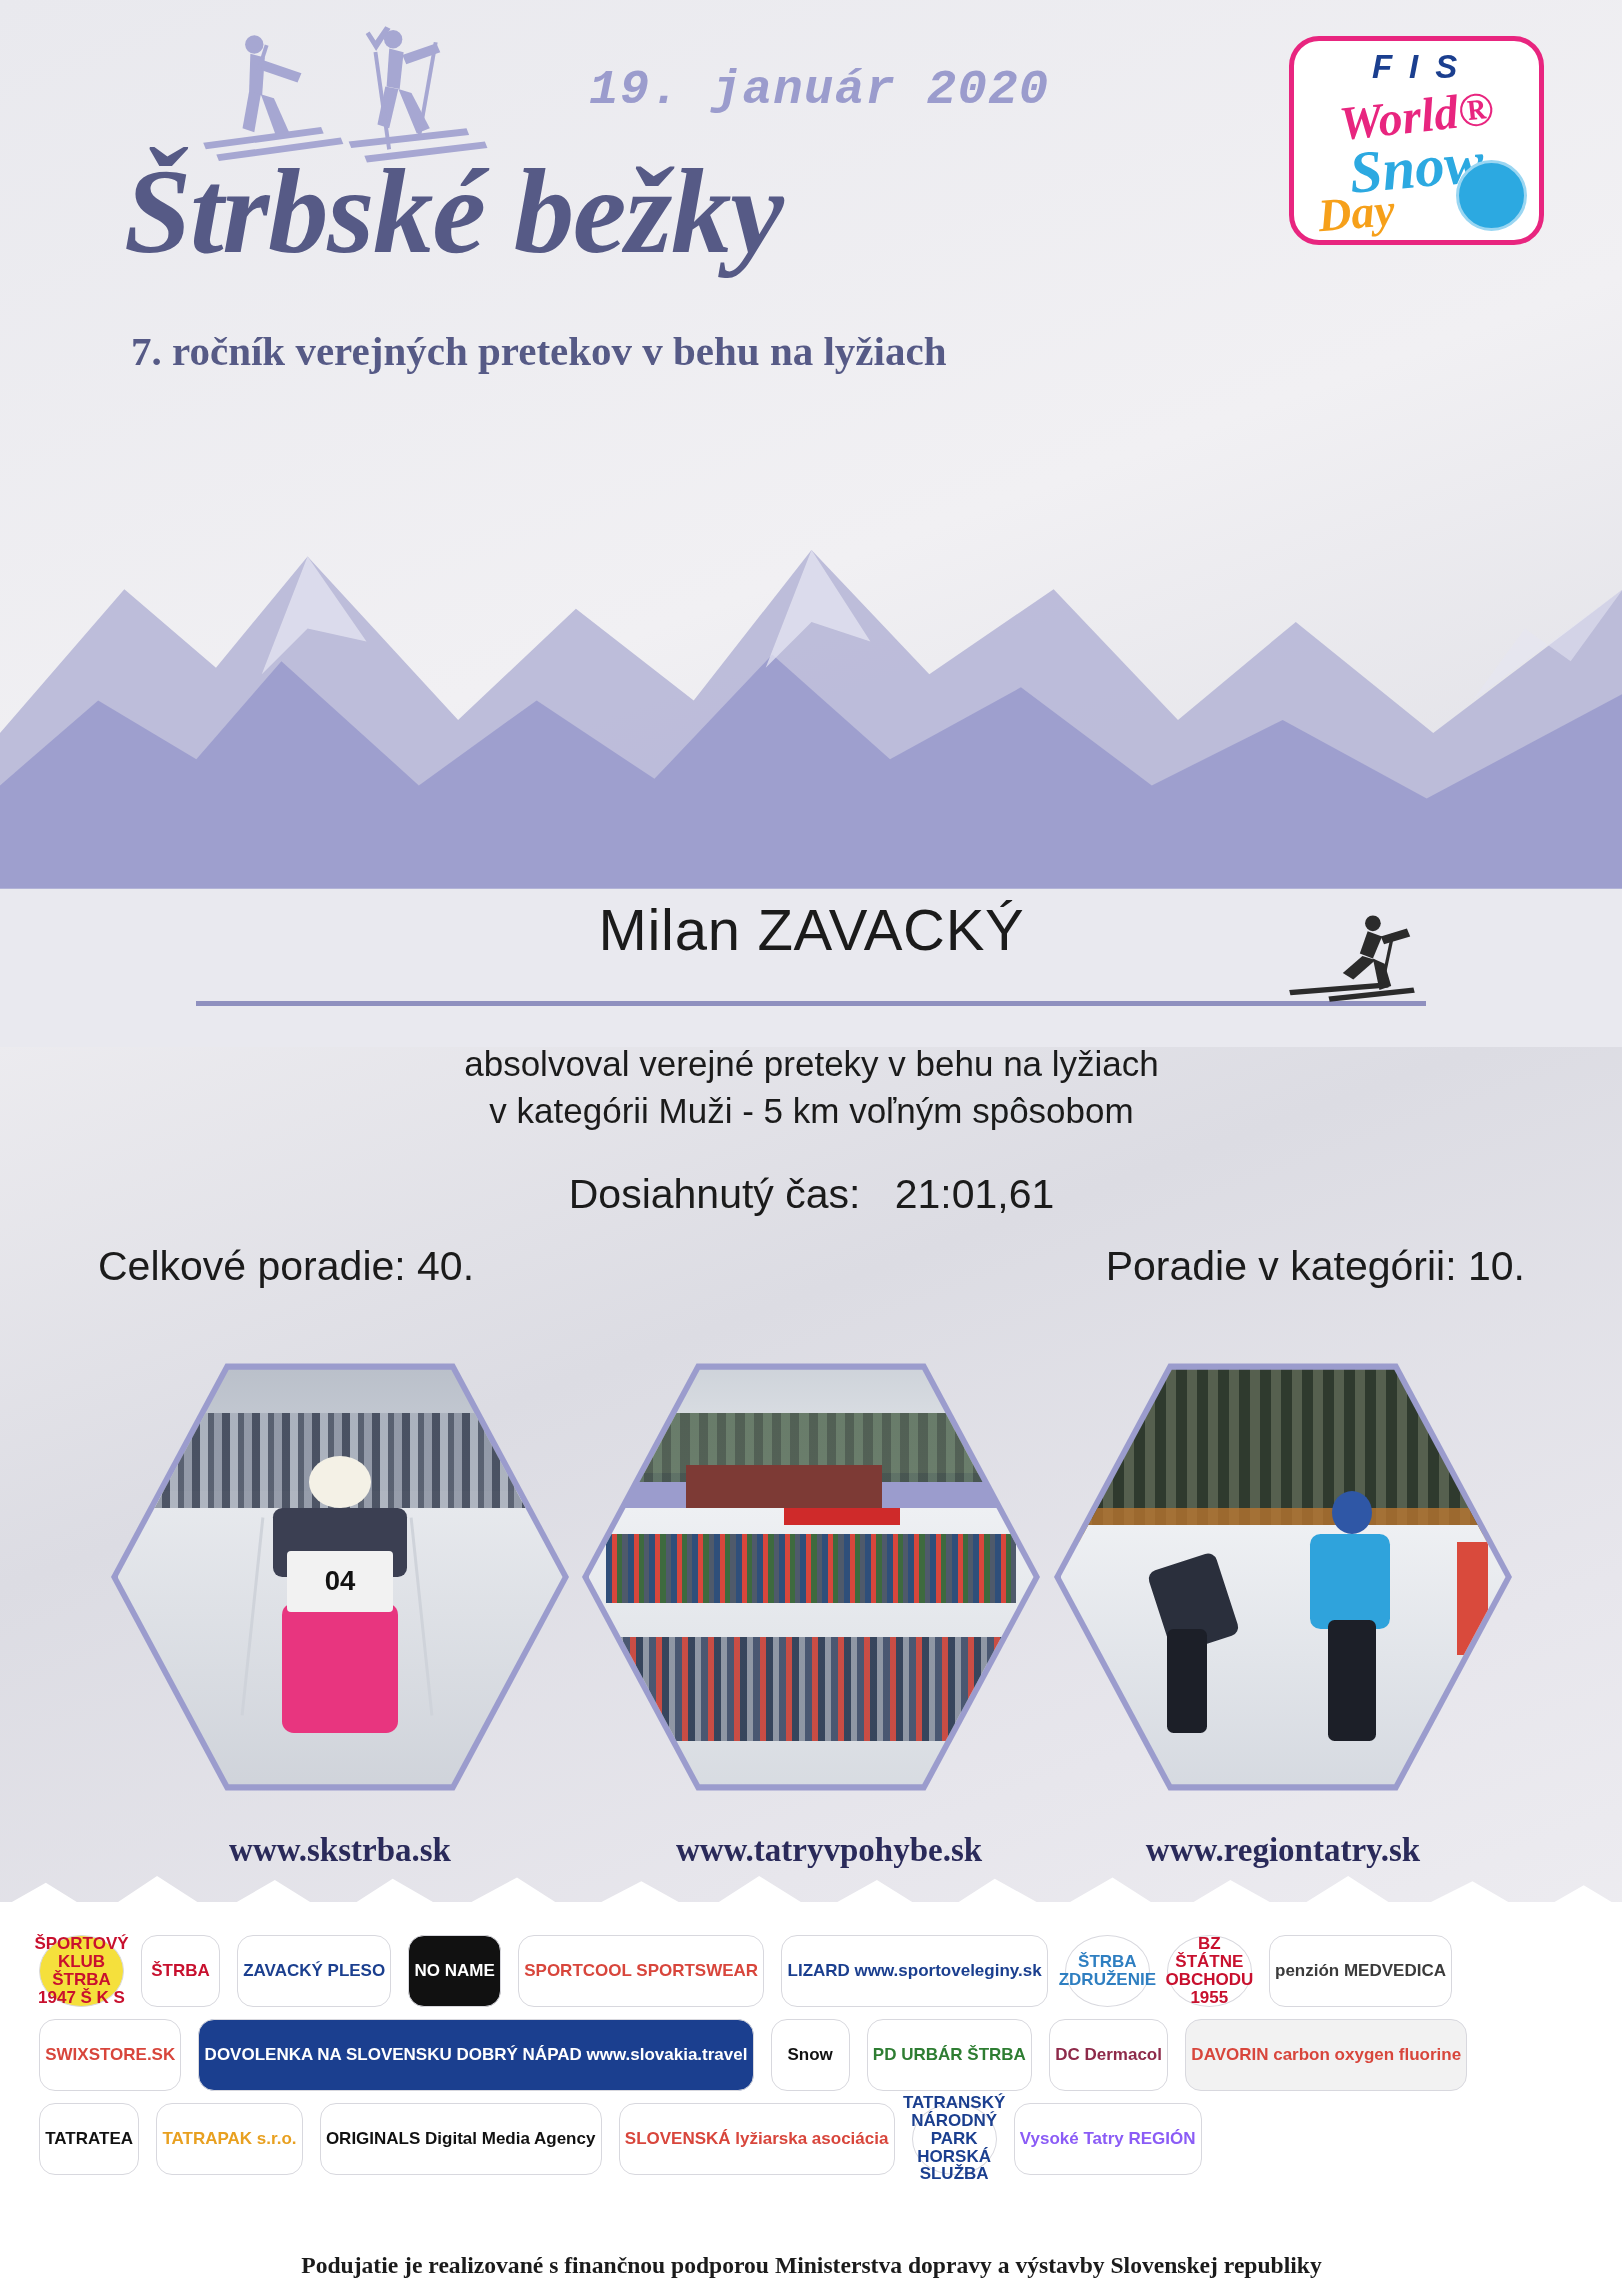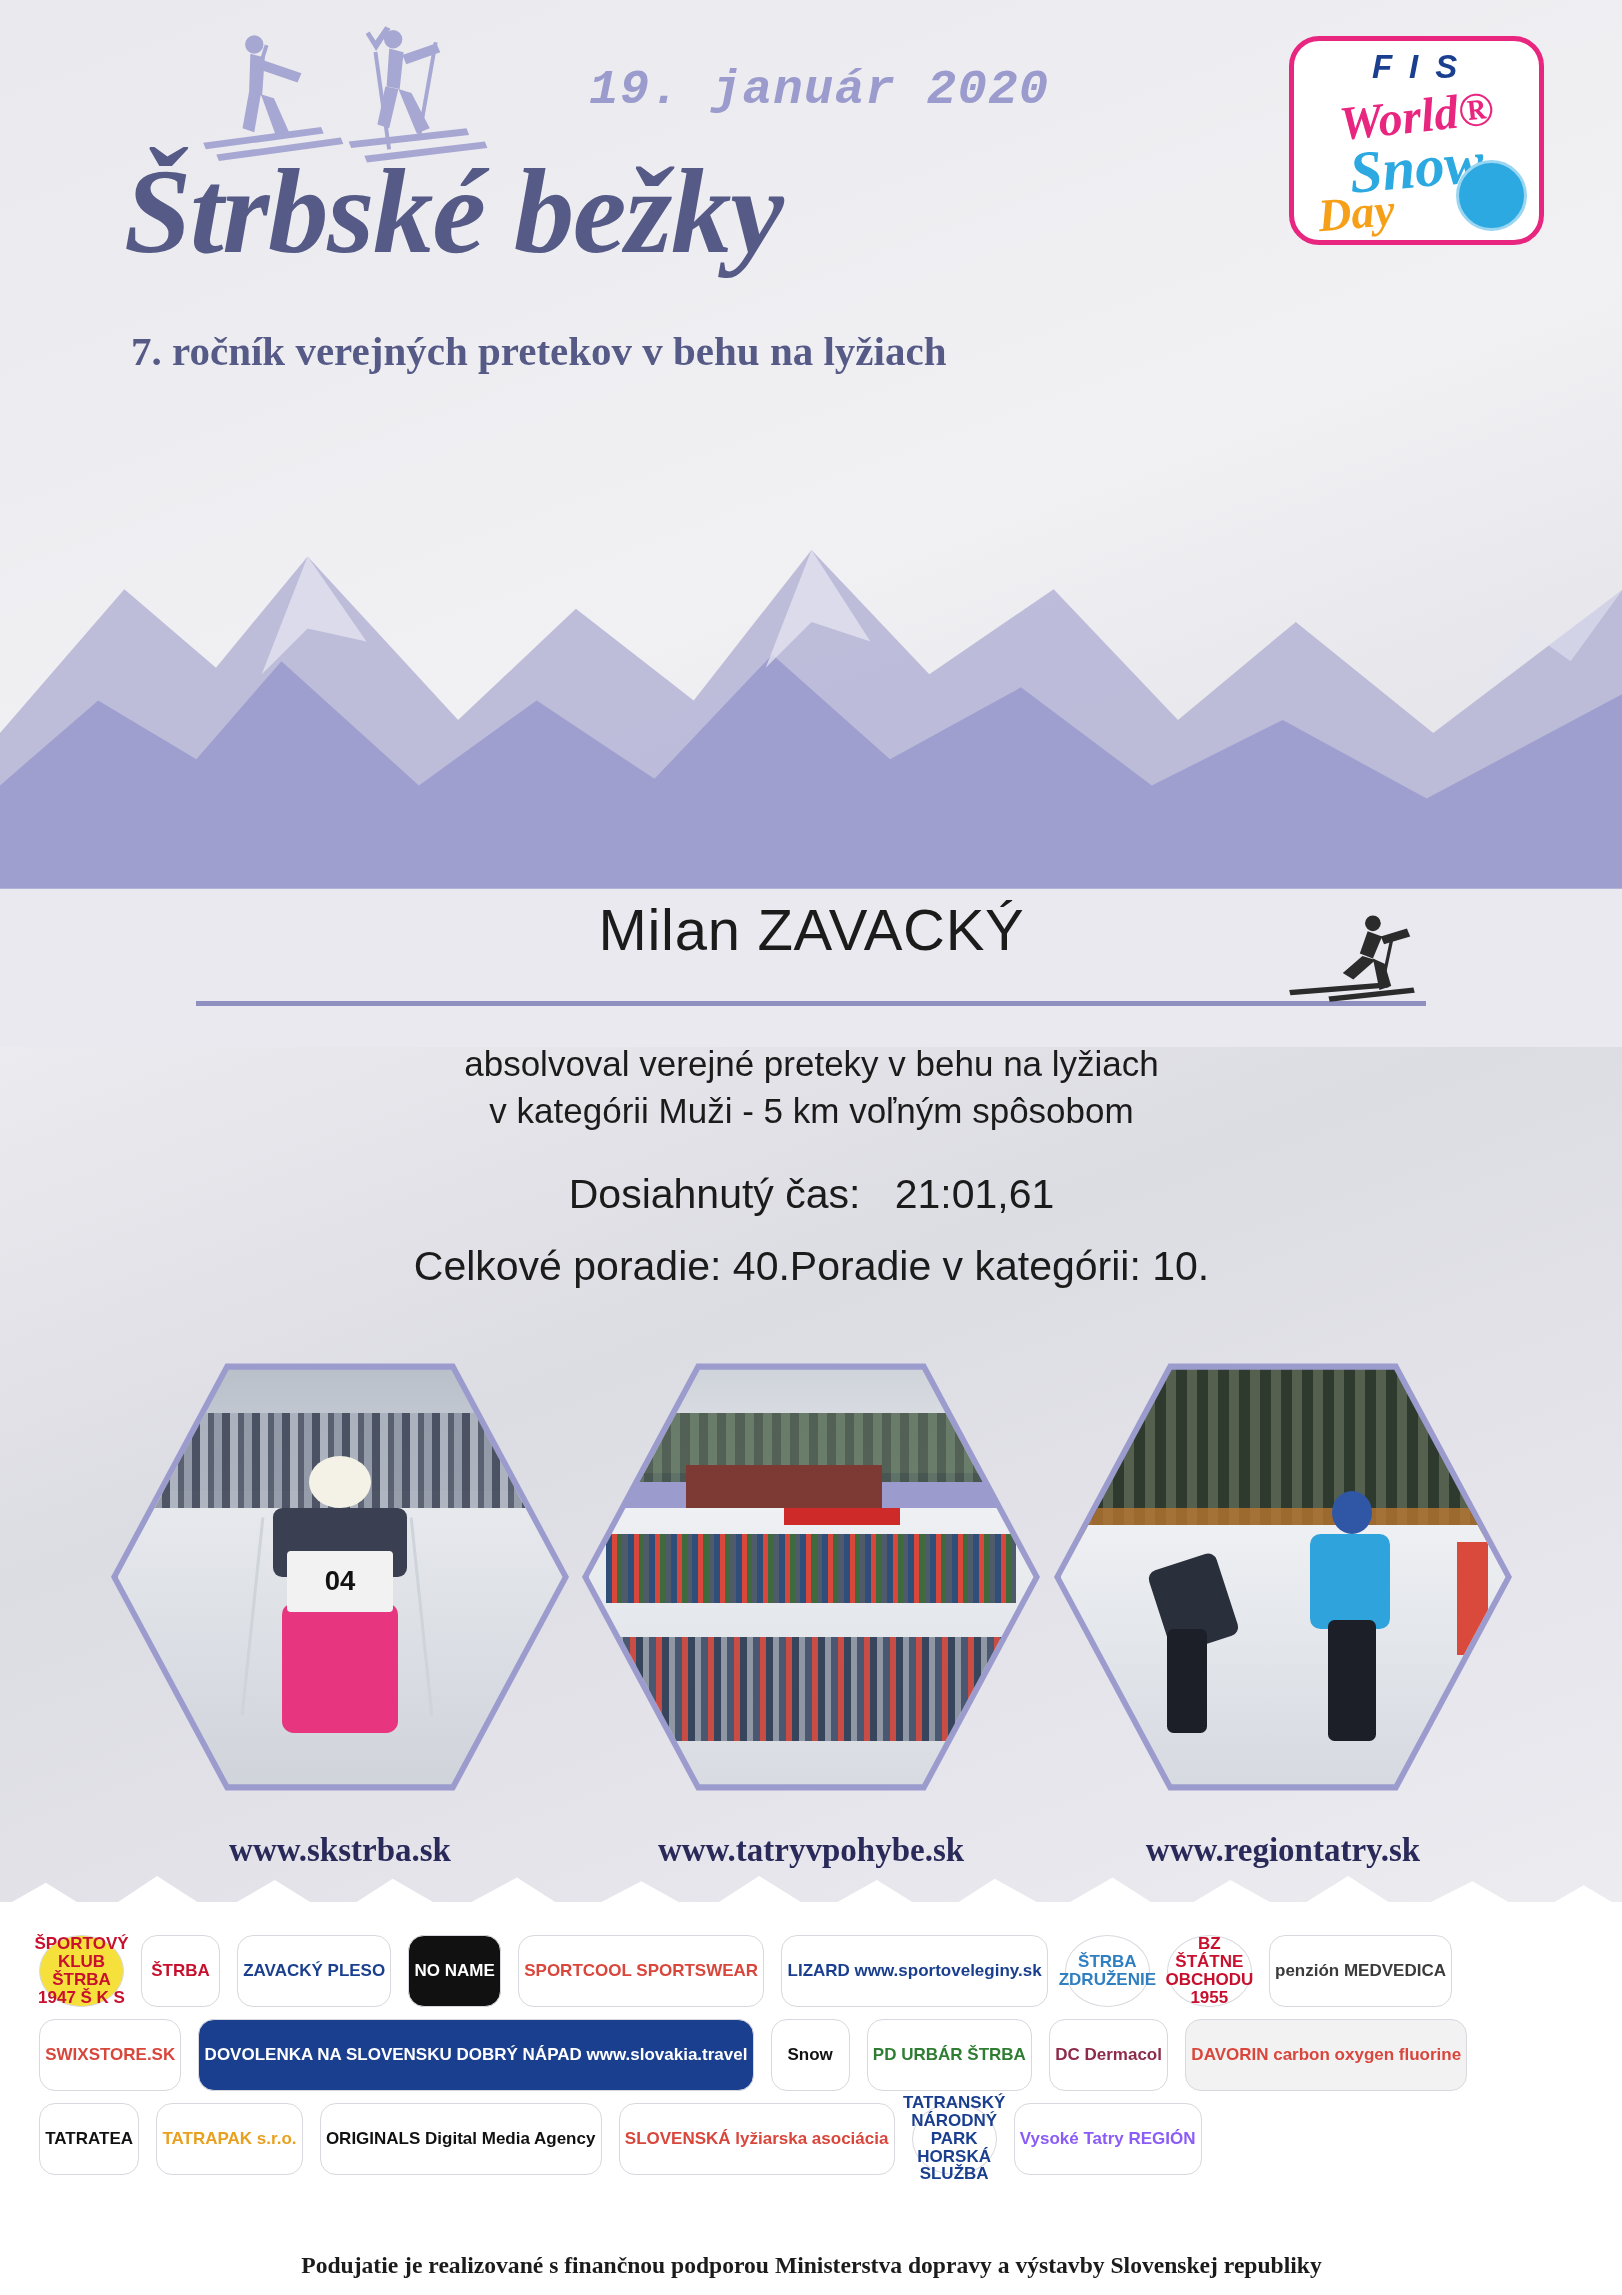--- a/index.html
+++ b/index.html
@@ -179,21 +179,21 @@
     width: 1623px;
     text-align: center;
     font-size: 41px;
     color: #1b1b1b;
   }
   .rank-row {
     position: absolute;
     left: 98px; top: 1243px;
     width: 1427px;
     display: flex;
-    justify-content: center;
+    justify-content: space-between;
     font-size: 41px;
     color: #1b1b1b;
   }
 
   
   .photos {
     position: absolute;
     left: 0; top: 1348px;
     width: 1623px;
     height: 484px;
@@ -222,21 +222,21 @@
     position: absolute;
     top: 1832px;
     width: 458px;
     text-align: center;
     font-family: "Liberation Serif", serif;
     font-weight: bold;
     font-size: 33px;
     color: #2a2a5a;
   }
   #cap1 { left: 111px; }
-  #cap2 { left: 582px; }
+  #cap2 { left: 600px; }
   #cap3 { left: 1054px; }
 
   
   .p1-sky { position:absolute; left:0; top:0; width:100%; height:34%; background:linear-gradient(#b9bfc9,#cfd4dc); }
   .p1-snow { position:absolute; left:0; top:30%; width:100%; height:70%; background:linear-gradient(#e8eaee,#cfd3da); }
   .p1-crowd { position:absolute; left:0; top:12%; width:100%; height:22%;
               background: repeating-linear-gradient(90deg,#4d5566 0 6.5px,#8d94a3 6.5px 14.4px,#3c4456 14.4px 22px,#a9b0bc 22px 30px); opacity:.9; }
   .p1-bibwhite { position:absolute; left:38%; top:44%; width:24%; height:14%; background:#f2f2f2; border-radius:3.9px; }
   .p1-bibnum { position:absolute; left:38%; top:44%; width:24%; height:14%; display:flex; align-items:center; justify-content:center;
                font-weight:bold; font-size:27.5px; color:#111; }

